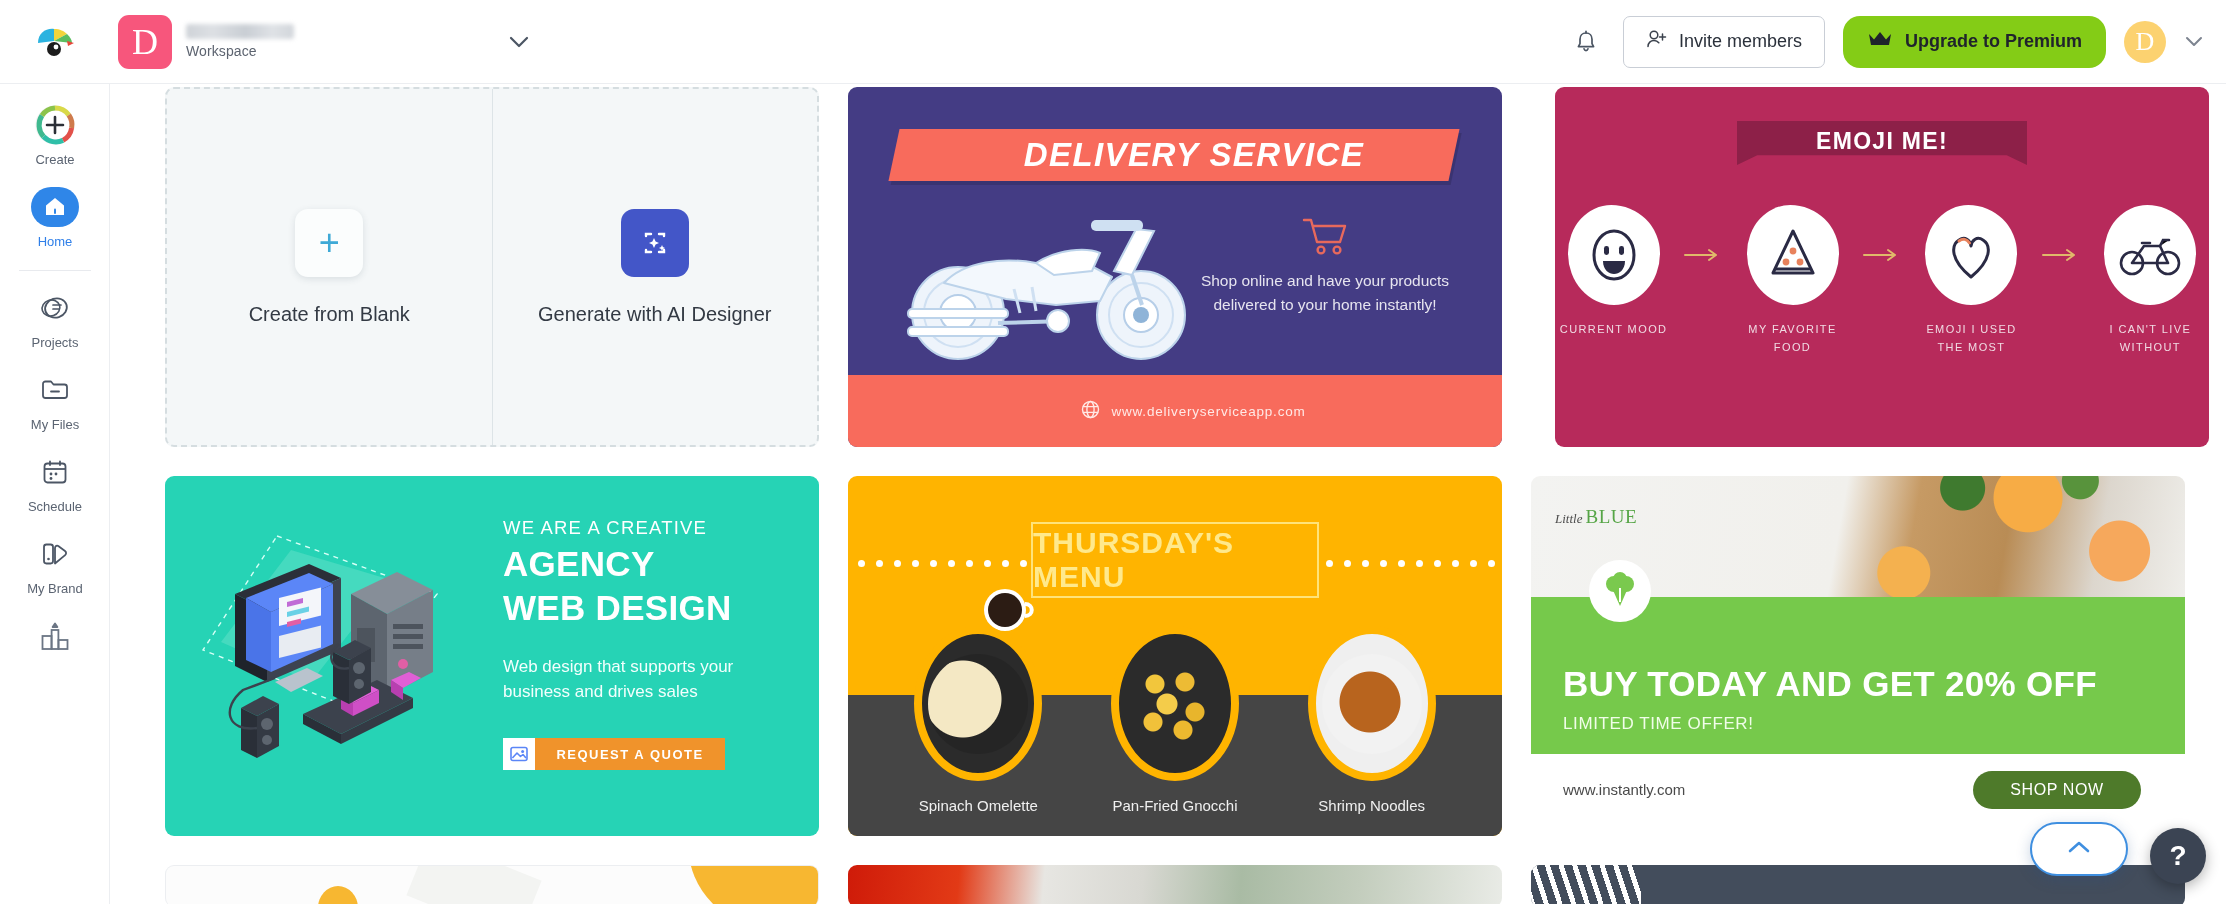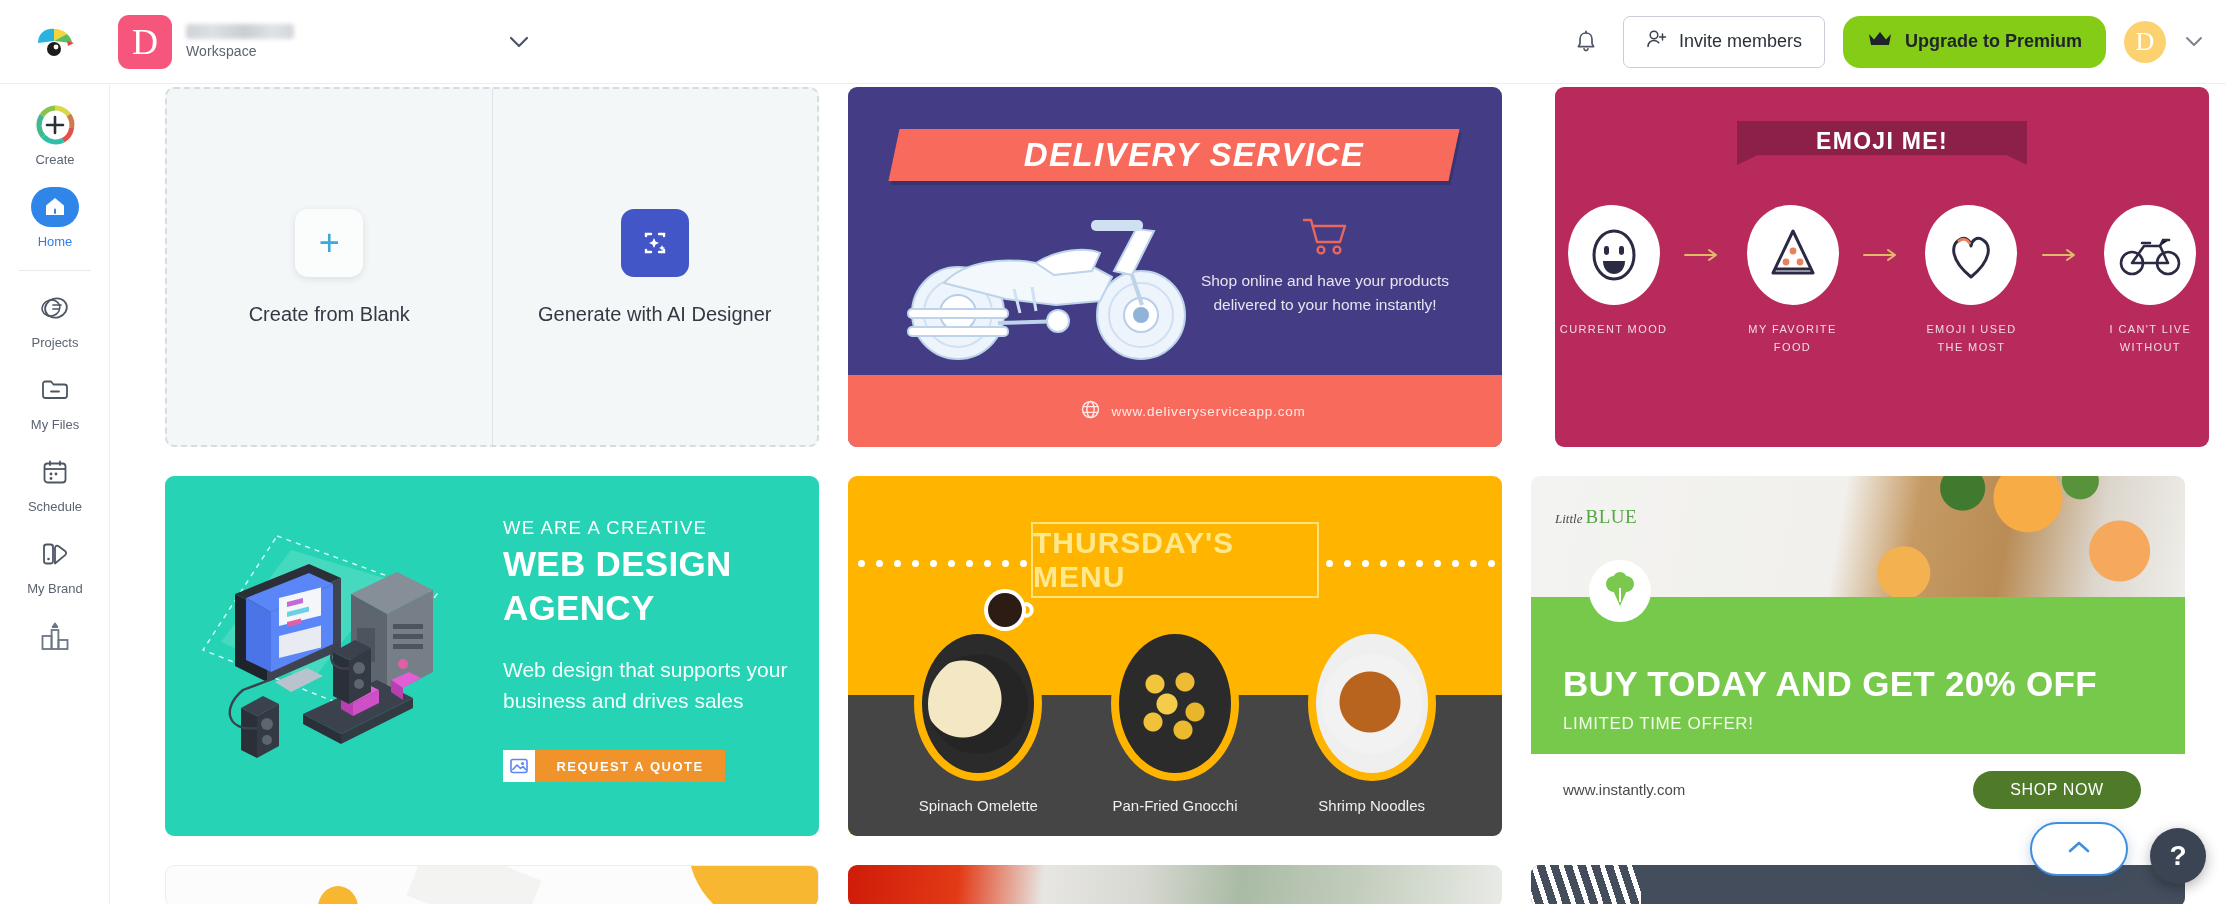--- a/index.html
+++ b/index.html
@@ -211,21 +211,21 @@
     width: 46px; height: 100px; display: flex; align-items: center; justify-content: center;
     color: #e0b96a;
   }
 
   
   .card-web { background: #26d3b5; }
   .web-art { position: absolute; left: 26px; top: 56px; }
   .web-right { position: absolute; left: 338px; top: 40px; width: 290px; color: #fff; }
   .web-eyebrow { font-size: 18.5px; letter-spacing: 1.2px; line-height: 1.3; }
   .web-title { font-size: 35px; font-weight: bold; line-height: 1.13; letter-spacing: .3px; margin-top: 4px; }
-  .web-sub { font-size: 21px; line-height: 1.45; margin-top: 28px; color: #f2fffd; }
+  .web-sub { font-size: 17px; line-height: 1.45; margin-top: 28px; color: #f2fffd; }
   .web-cta {
     margin-top: 34px; display: flex; align-items: stretch;
     width: 222px; height: 32px;
   }
   .web-cta-icon {
     width: 32px; background: #ffffff;
     display: flex; align-items: center; justify-content: center;
   }
   .web-cta-text {
     flex: 1; background: #f0932b; color: #fff;
@@ -735,22 +735,22 @@
             <path d="M66 184 L88 172 L88 214 L66 226 Z" fill="#343a44"></path>
             <circle cx="76" cy="192" r="6" fill="#5d656f"></circle>
             <circle cx="76" cy="208" r="5" fill="#5d656f"></circle>
           </g>
           <path d="M66 196 C36 200 30 176 52 158 L84 146" fill="none" stroke="#3c424d" stroke-width="2.4"></path>
           <path d="M158 136 C140 140 134 122 148 112" fill="none" stroke="#3c424d" stroke-width="2.4"></path>
         </svg>
       </div>
       <div class="web-right">
         <div class="web-eyebrow">WE ARE A CREATIVE</div>
+        <div class="web-title">AGENCY</div>
         <div class="web-title">WEB DESIGN</div>
-        <div class="web-title">AGENCY</div>
         <div class="web-sub">Web design that supports your business and drives sales</div>
         <div class="web-cta">
           <div class="web-cta-icon">
             <svg width="20" height="18" viewBox="0 0 20 18">
               <rect x="2" y="2.5" width="16" height="13" rx="2" fill="none" stroke="#5b86f7" stroke-width="1.6"></rect>
               <path d="M3.4 13 L8 8 L11.5 11.5 L14 9.5 L17 13" fill="none" stroke="#5b86f7" stroke-width="1.6" stroke-linejoin="round"></path>
               <circle cx="13.6" cy="6.4" r="1.5" fill="#5b86f7"></circle>
             </svg>
           </div>
           <div class="web-cta-text">REQUEST A QUOTE</div>

